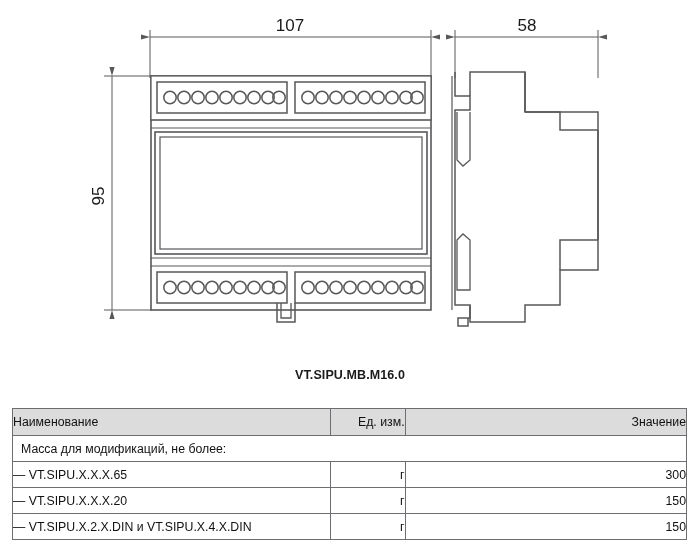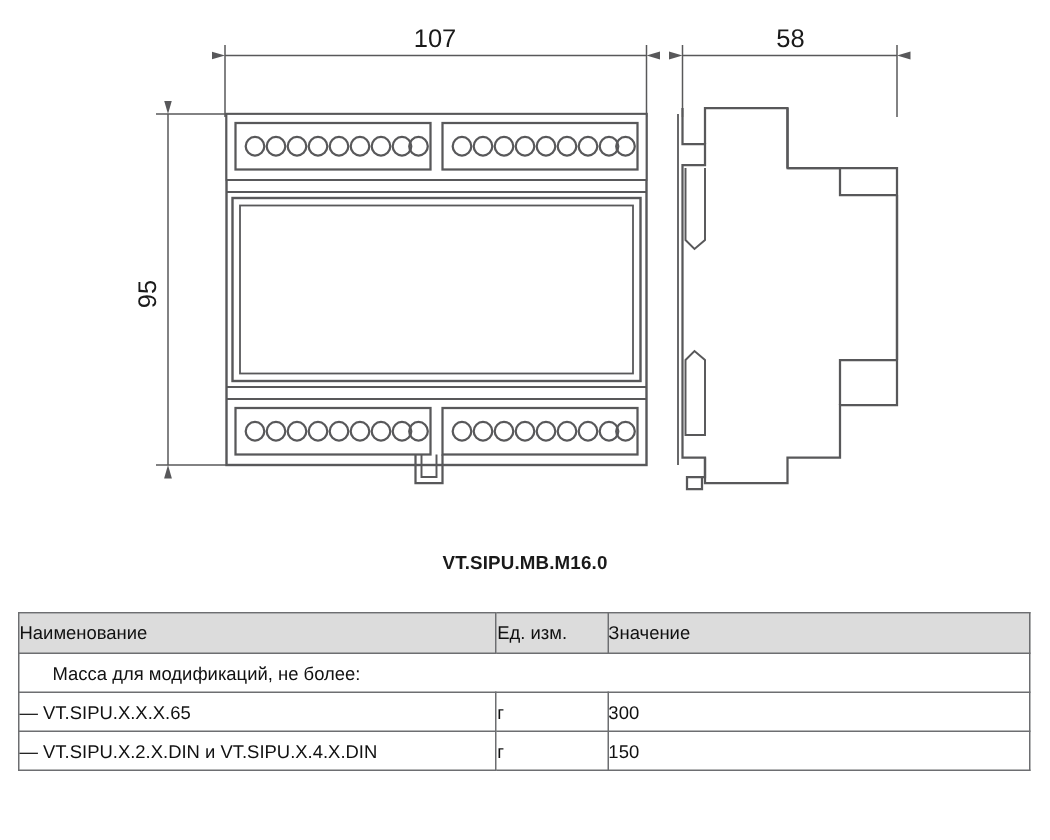--- a/index.html
+++ b/index.html
@@ -72,25 +72,25 @@
   table.spec thead th {
     background: #dcdcdc;
     font-weight: normal;
     height: 26px;
   }
   .col-name  { width: 318px; }
   .col-unit  { width: 74px; }
   .col-value { width: 281px; }
 
   .cell-pad-l { padding-left: 8px; text-align: left; }
-  .cell-center { text-align: left; }
+  .cell-center { text-align: right; }
 
   tr.group-row td {
     text-align: left;
-    padding-left: 22px;
+    padding-left: 8px;
     background: #ffffff;
   }
 </style>
 </head>
 <body>
 
 <div id="drawing-area">
   <svg id="drawing-svg" width="700" height="390" viewBox="0 0 700 390">
     <defs>
       <marker id="arrL" markerWidth="10" markerHeight="8" refX="9" refY="4" orient="auto" markerUnits="userSpaceOnUse">
@@ -261,20 +261,25 @@
         <td colspan="3">Масса для модификаций, не более:</td>
       </tr>
 
 
       <tr>
         <td class="cell-pad-l">— VT.SIPU.X.X.X.65</td>
         <td class="cell-center">г</td>
         <td class="cell-center">300</td>
       </tr>
 
+      <tr>
+        <td class="cell-pad-l">— VT.SIPU.X.X.X.20</td>
+        <td class="cell-center">г</td>
+        <td class="cell-center">150</td>
+      </tr>
 
       <tr>
         <td class="cell-pad-l">— VT.SIPU.X.2.X.DIN и VT.SIPU.X.4.X.DIN</td>
         <td class="cell-center">г</td>
         <td class="cell-center">150</td>
       </tr>
     </tbody>
   </table>
 </div>
 

